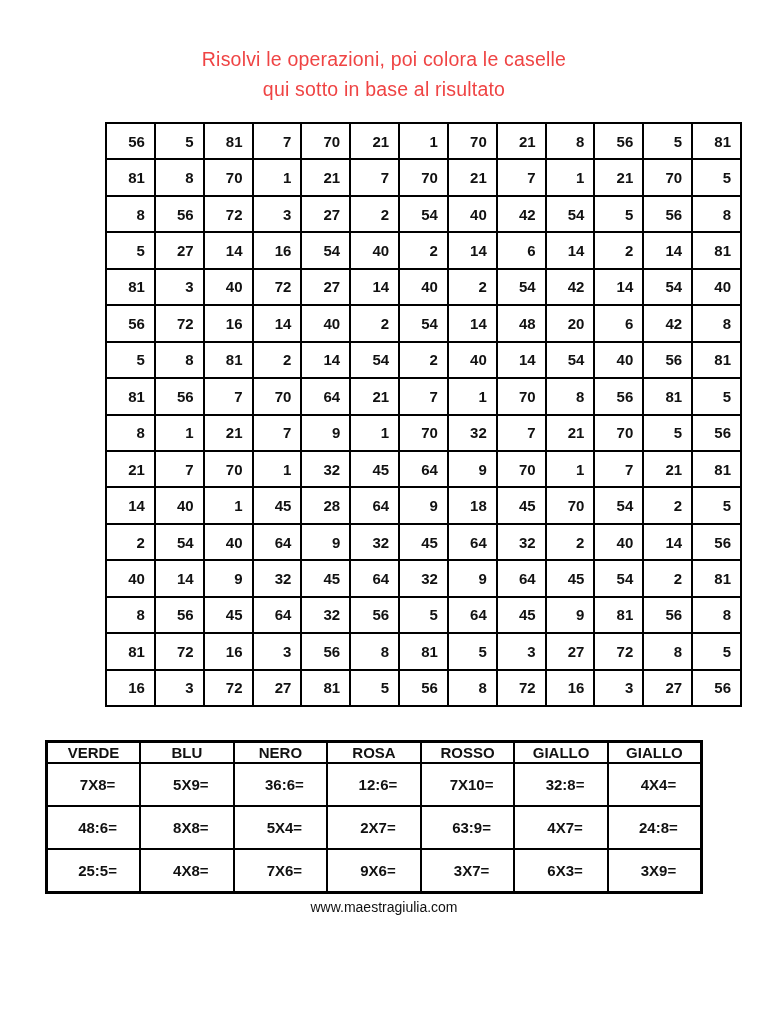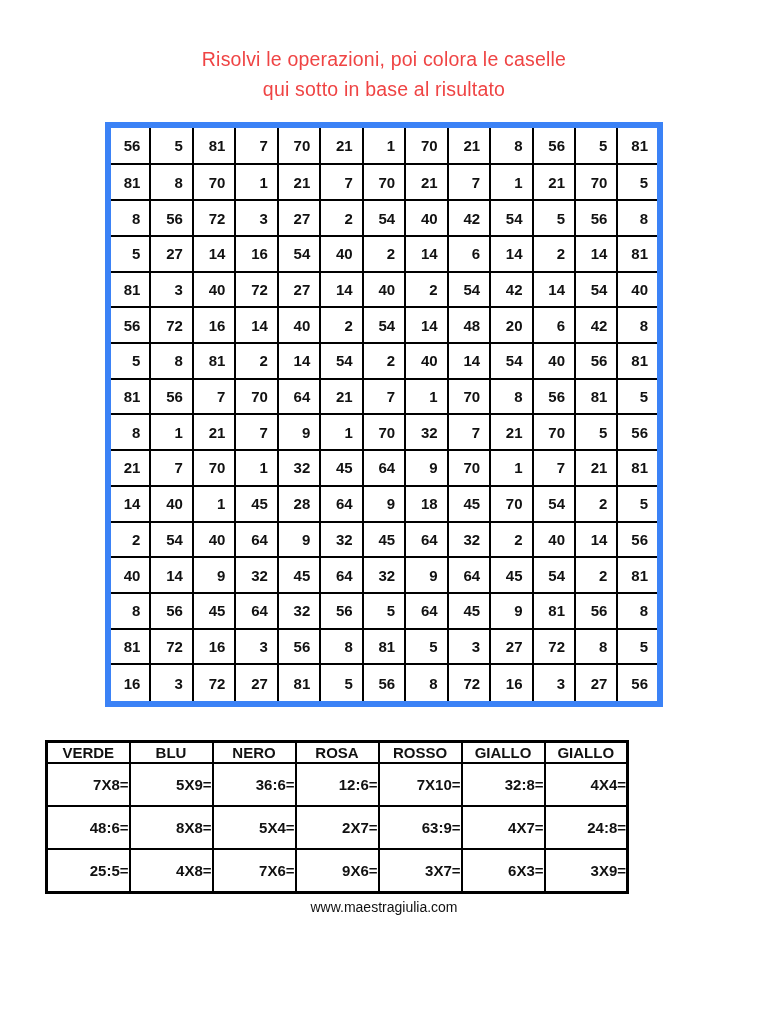--- a/index.html
+++ b/index.html
@@ -19,51 +19,51 @@
     text-align: center;
     font-size: 19.5px;
     line-height: 30px;
     letter-spacing: 0.2px;
     color: #ef4444;
   }
   table { border-collapse: collapse; }
   .number-grid {
     position: absolute;
     left: 105px; top: 122px;
-    width: 558px; height: 585px;
+    width: 637px; height: 585px;
     table-layout: fixed;
-    border: 6px solid #3b82f6;
+    border: 1px solid #3b82f6;
   }
   .number-grid td {
     border: 2px solid #000;
     font-size: 15px;
     font-weight: bold;
     text-align: right;
     padding: 0 9px 0 0;
     color: #111;
   }
   .color-table {
     position: absolute;
     left: 45px; top: 740px;
-    width: 584px; height: 154px;
+    width: 658px; height: 154px;
     table-layout: fixed;
     border: 3px solid #000;
   }
   .color-table th {
     border: 2px solid #000;
     font-size: 15px;
     font-weight: bold;
     text-align: center;
     color: #111;
   }
   .color-table td {
     border: 2px solid #000;
     font-size: 15px;
     font-weight: bold;
-    text-align: right;
+    text-align: center;
     padding: 0 0 0 8px;
     color: #111;
   }
   .footer {
     position: absolute;
     top: 899px; left: 0;
     width: 100%;
     text-align: center;
     font-size: 14px;
     color: #111;

